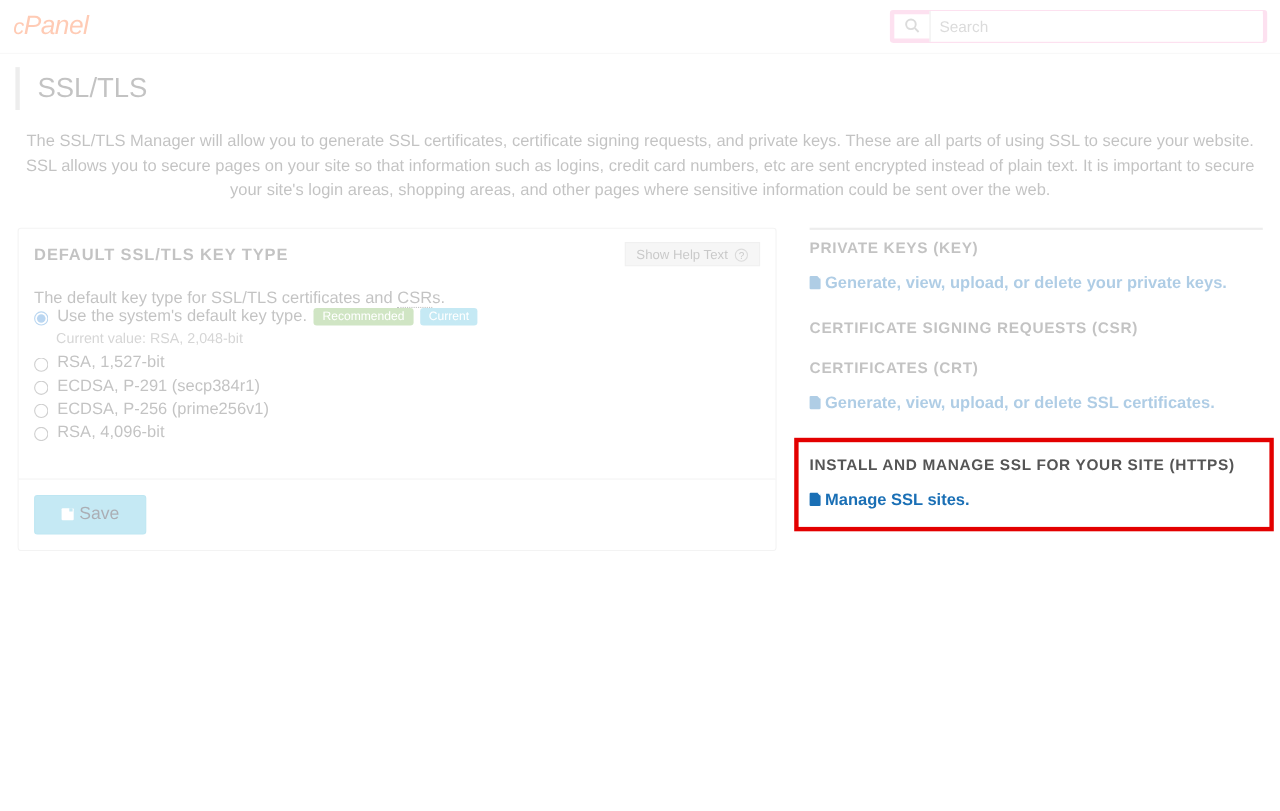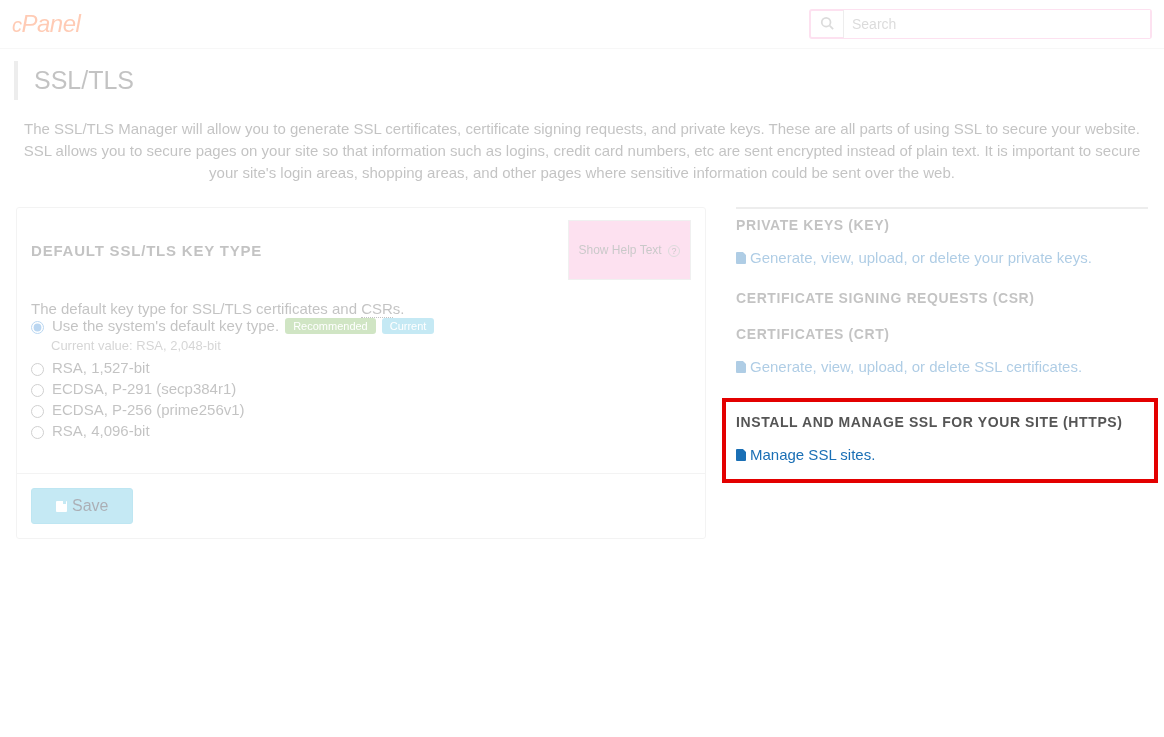--- a/index.html
+++ b/index.html
@@ -29,21 +29,21 @@
       font-weight: normal;
       font-size: 24px;
       color: #ff6c2c;
       letter-spacing: -0.5px;
     }
     .logo .c { font-size: 20px; }
     .search-wrap {
       display: flex;
       align-items: center;
       width: 343px;
-      border: 2px solid #f9a8d4;
+      border: 4px solid #f9a8d4;
       border-radius: 3px;
       background: #fff;
       height: 30px;
     }
     .search-icon {
       padding: 0 9px;
       color: #999;
       font-size: 14px;
     }
     .search-input {
@@ -98,23 +98,23 @@
     }
     .panel-title {
       font-size: 15px;
       font-weight: 600;
       letter-spacing: 0.8px;
       color: #555;
       text-transform: uppercase;
     }
     .help-btn {
       border: 1px solid #d5d5d5;
-      background: #f9a8d4;
+      background: #e5e5e5;
       border-radius: 0;
-      padding: 22px 10px;
+      padding: 3px 10px;
       font-size: 12px;
       color: #666;
       cursor: pointer;
     }
     .help-icon {
       display: inline-block;
       border: 1px solid #999;
       border-radius: 50%;
       width: 12px;
       height: 12px;
@@ -208,20 +208,21 @@
       color: #555;
       text-transform: uppercase;
       margin-bottom: 14px;
     }
     .side-link {
       color: #1a6fb5;
       text-decoration: none;
       font-size: 15px;
       line-height: 1.5;
       display: block;
+      font-weight: bold;
     }
     .file-icon {
       display: inline-block;
       width: 10px;
       height: 12px;
       background: #1a6fb5;
       border-radius: 1px 3px 1px 1px;
       margin-right: 4px;
       vertical-align: -1px;
       position: relative;

